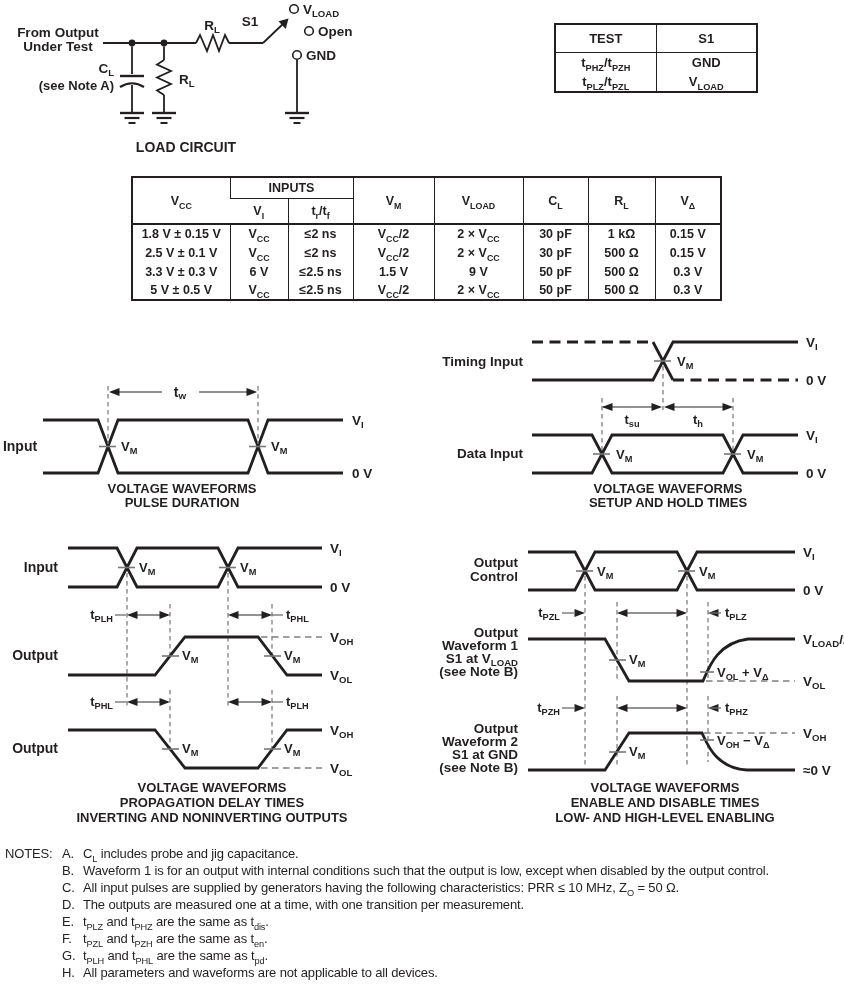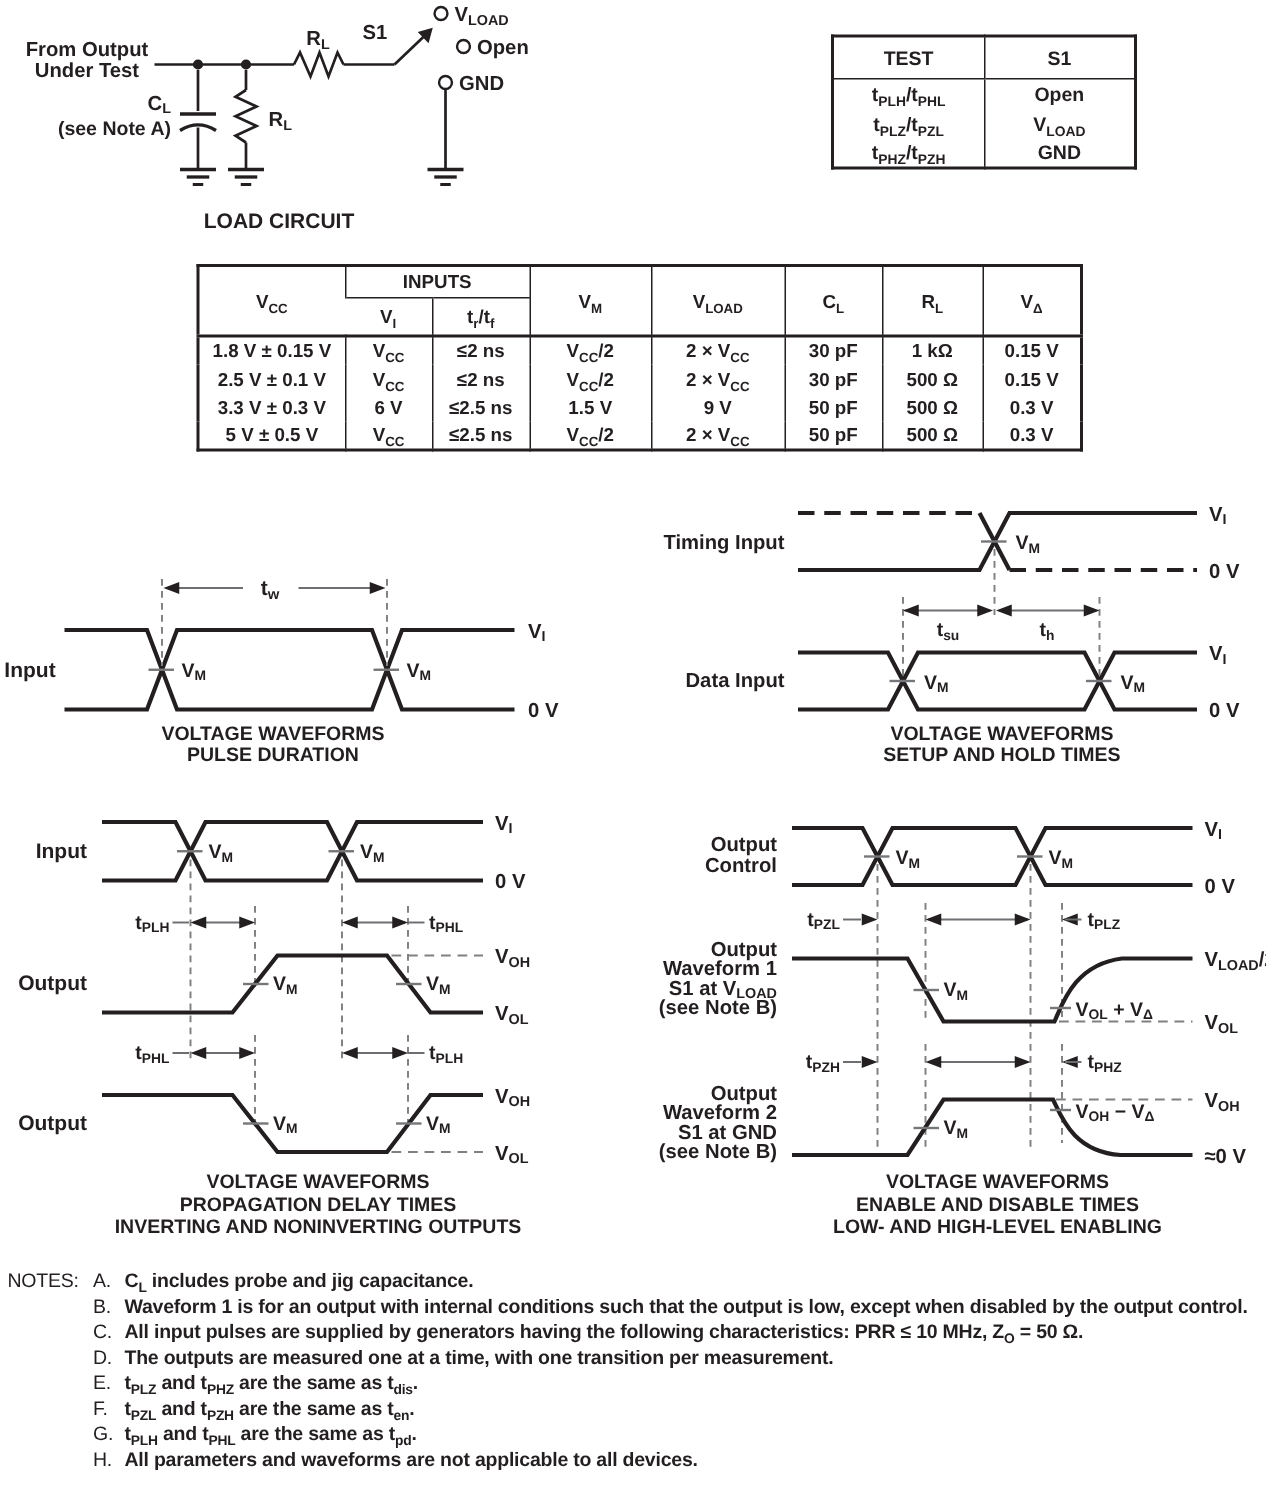--- a/index.html
+++ b/index.html
@@ -40,21 +40,21 @@
   .param-table .hr2{height:26px;}
   .param-table .sub-h{border-top:1.2px solid #231f20;}
   .param-table tbody tr{height:19px;}
 
   
   .notes{left:5px;top:845px;width:834px;font-size:13px;line-height:17px;letter-spacing:-0.15px;font-weight:normal;}
   .notes-label{position:absolute;left:0;top:0;}
   .notes-list{margin-left:57px;}
   .note-row{display:flex;}
   .note-letter{width:21px;flex:none;}
-  .note-text{flex:1;font-weight:bold;}
+  .note-text{flex:1;}
 </style>
 </head>
 <body>
 
 <div class="page">
 
   <svg class="abs" style="left:0;top:0" width="545" height="168" viewBox="0 0 545 168">
     <g>
       <path class="cw" d="M103,43 H196"></path>
       <circle class="node" cx="132" cy="43" r="3.4"></circle>
@@ -111,30 +111,26 @@
 
   <table class="abs test-table">
     <thead>
       <tr>
         <th style="width:50%"><span>TEST</span></th>
         <th style="width:50%"><span>S1</span></th>
       </tr>
     </thead>
     <tbody>
       <tr>
-        <td><span>t</span><sub>PLH</sub><span>/t</span><sub>PHL</sub></td>
-        <td><span>Open</span></td>
+        <td><span>t</span><sub>PHZ</sub><span>/t</span><sub>PZH</sub></td>
+        <td><span>GND</span></td>
       </tr>
       <tr>
         <td><span>t</span><sub>PLZ</sub><span>/t</span><sub>PZL</sub></td>
         <td><span>V</span><sub>LOAD</sub></td>
-      </tr>
-      <tr>
-        <td><span>t</span><sub>PHZ</sub><span>/t</span><sub>PZH</sub></td>
-        <td><span>GND</span></td>
       </tr>
     </tbody>
   </table>
 
   <table class="abs param-table">
     <colgroup>
       <col style="width:98px">
         <col style="width:58px">
         <col style="width:65px">
         <col style="width:81px">

